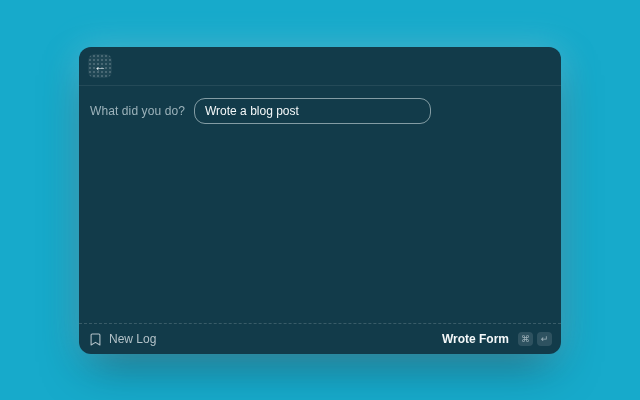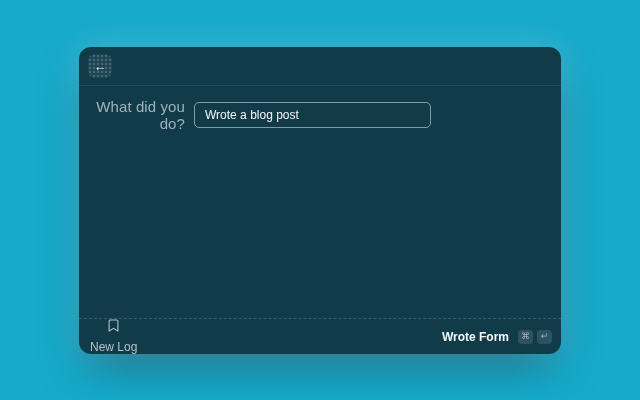--- a/index.html
+++ b/index.html
@@ -53,30 +53,30 @@
     padding-top:12px;
   }
   .form-row{
     display:flex;
     align-items:center;
   }
   .field-label{
     width:115px;
     padding-right:9px;
     text-align:right;
-    font-size:15px;
+    font-size:12px;
     color:var(--muted);
     letter-spacing:0.1px;
   }
   .text-input{
     width:237px;
     height:23px;
     background:transparent;
     border:1px solid rgba(224,236,239,0.55);
-    border-radius:5px;
+    border-radius:11px;
     color:var(--bright);
     font-family:"Liberation Sans", sans-serif;
     font-size:12px;
     padding:12px 10px;
     outline:none;
   }
   
   .win-footer{
     flex:0 0 31px;
     display:flex;
@@ -84,21 +84,20 @@
     padding:0 9px 0 11px;
     border-top:1px dashed rgba(255,255,255,0.17);
   }
   .footer-action{
     display:flex;
     align-items:center;
     gap:8px;
     color:#b3c2c8;
     font-size:12px;
     cursor:pointer;
-    flex-direction:column;
   }
   .footer-action .bookmark-icon{display:flex;align-items:center;}
   .footer-spacer{flex:1 1 auto;}
   .submit-group{
     display:flex;
     align-items:center;
     gap:7px;
     cursor:pointer;
   }
   .submit-label{

